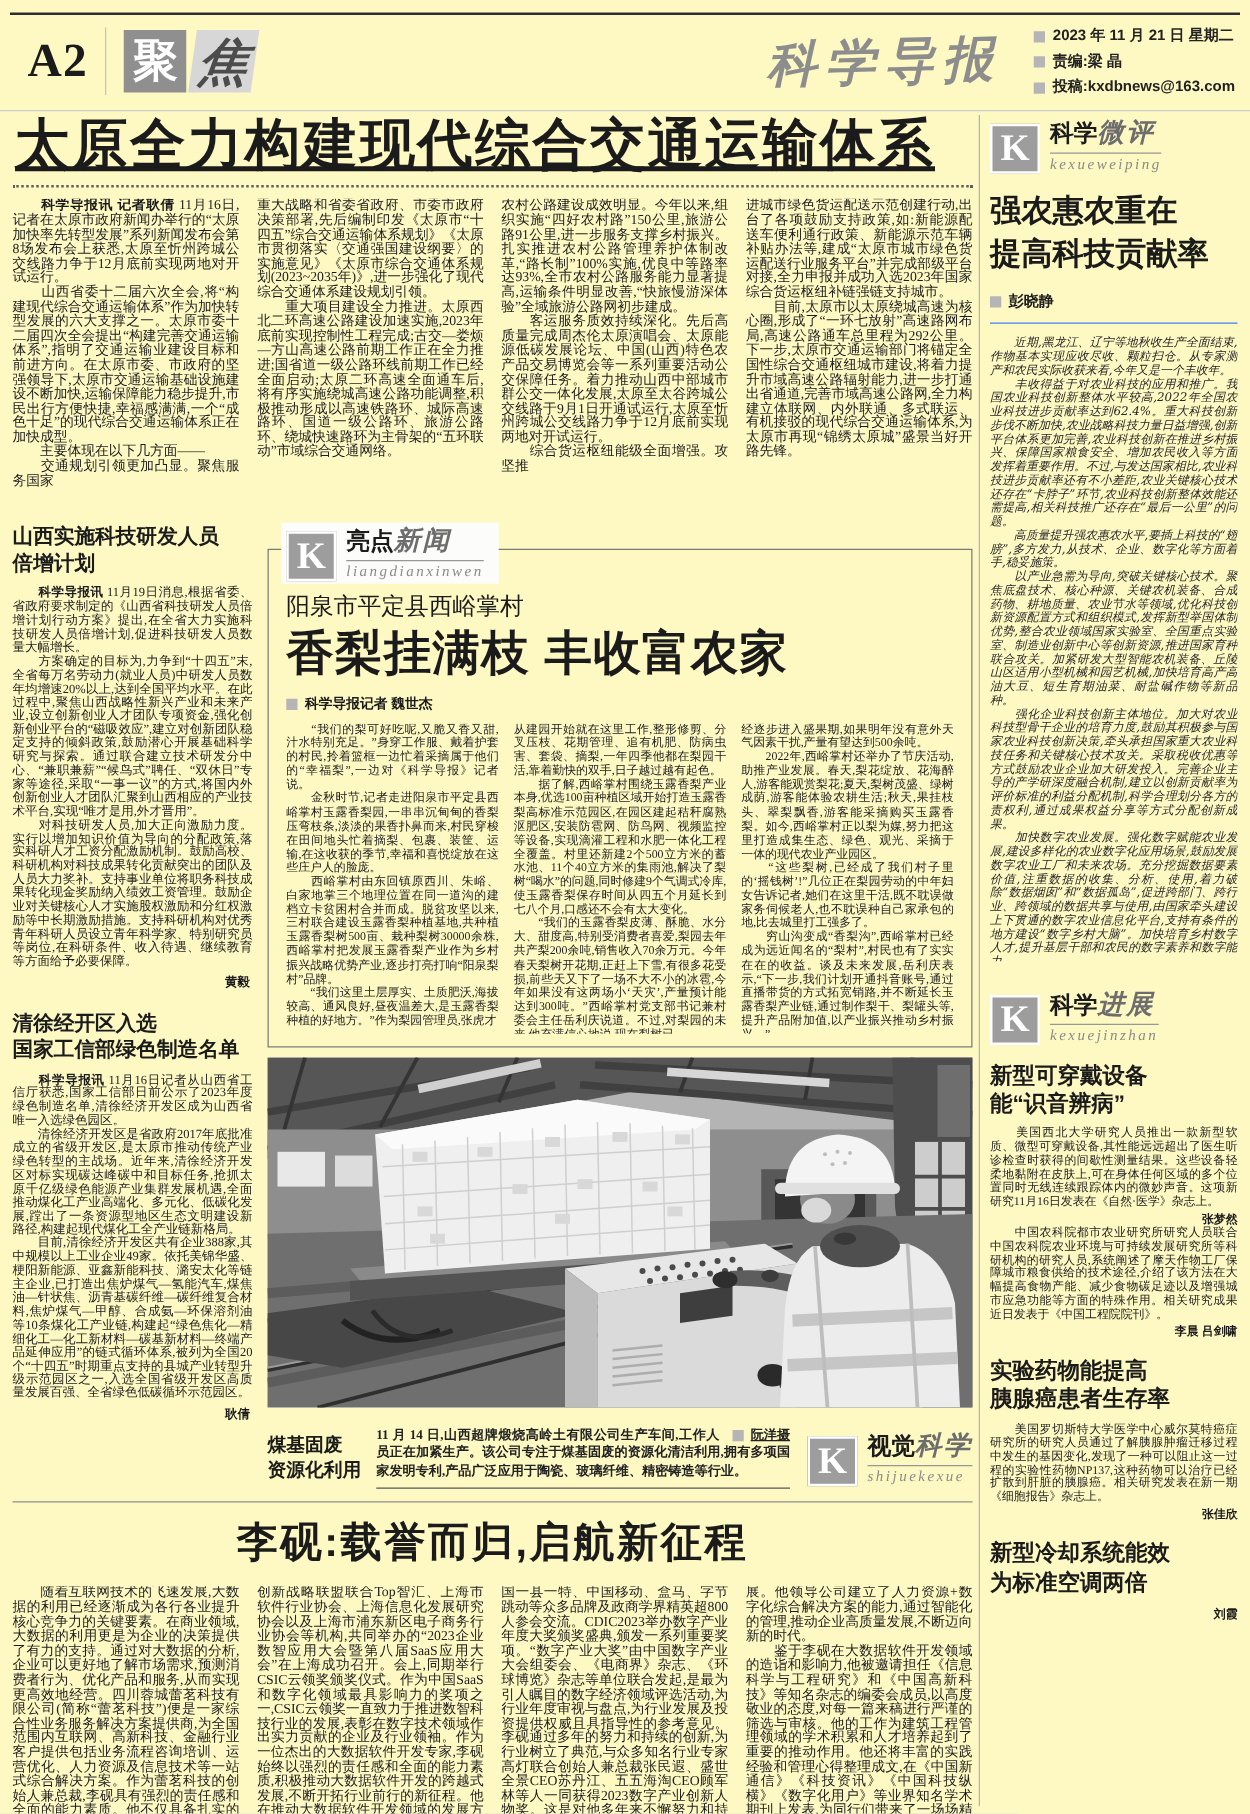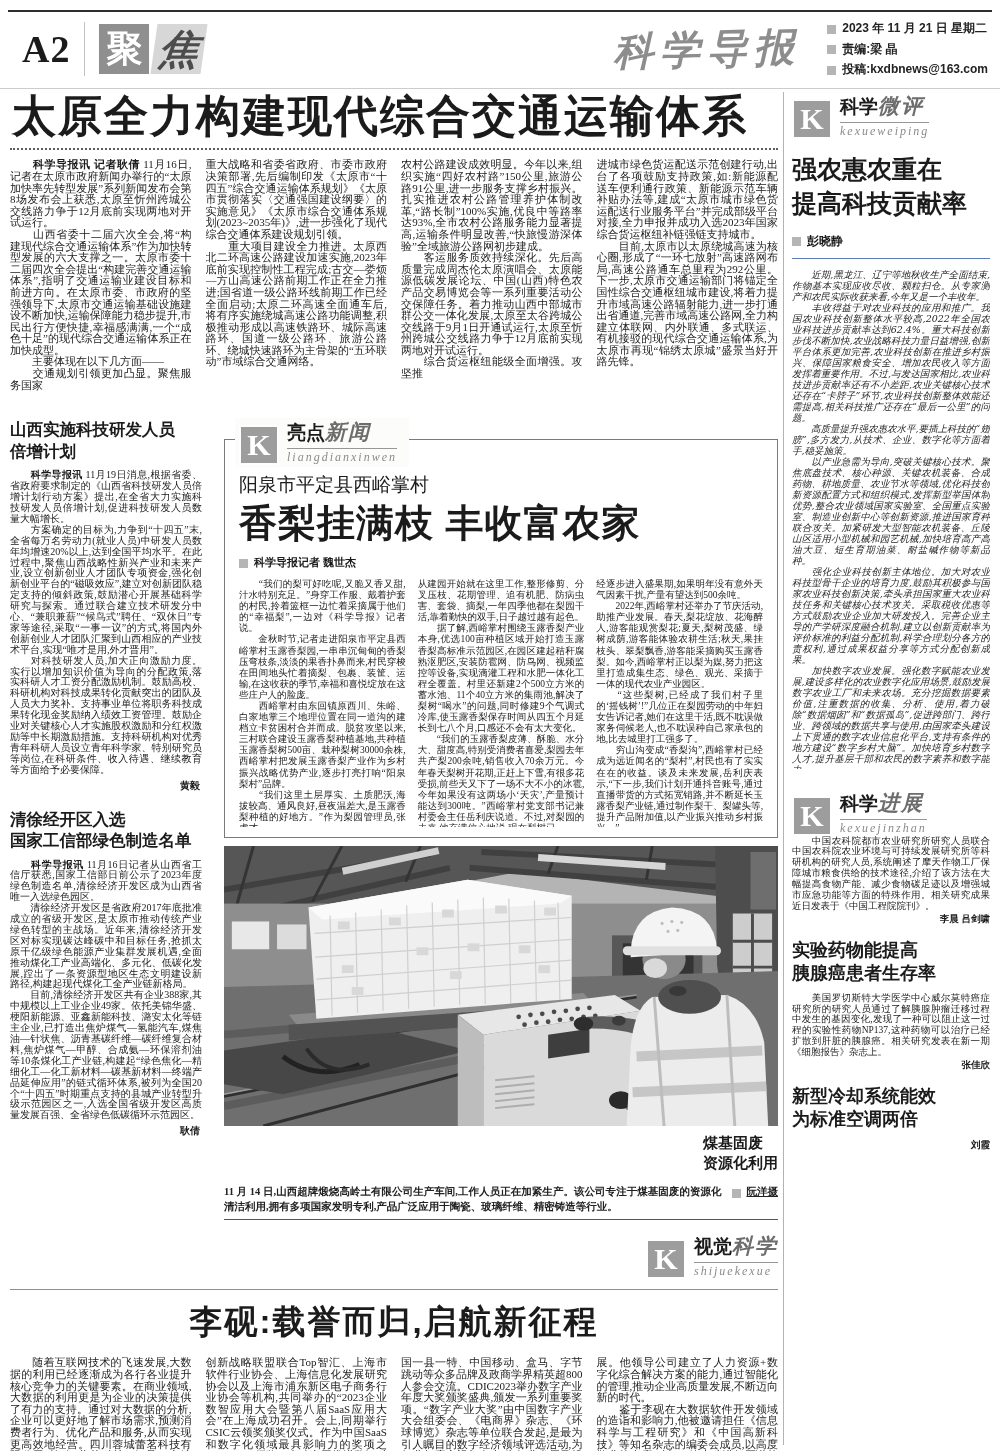--- a/index.html
+++ b/index.html
@@ -1,44 +1,44 @@
 <!DOCTYPE html>
 <html><head>
 <meta charset="utf-8">
 <style>
   html,body{margin:0;padding:0;background:#dedede;}
-  .page{position:relative;width:1000px;height:1451px;margin:0 auto;background:#ffffff;
+  .page{position:relative;width:1000px;height:1451px;margin:0 auto;background:#fef9c3;
         overflow:hidden;font-family:"Liberation Serif",serif;color:#1b1b1b;}
   
   .topline{position:absolute;left:8px;right:8px;top:10px;border-top:2px solid #2e2e2e;}
   .header-row{position:absolute;left:22px;right:12px;top:16px;height:66px;display:flex;align-items:center;}
   .page-no{font:700 38px "Liberation Serif",serif;letter-spacing:1px;}
   .hsep{width:1px;height:54px;background:#c2c2c2;margin:0 14px;}
   .logo-ju{width:50px;height:50px;background:#8f8f8f;color:#fff;display:flex;align-items:center;
            justify-content:center;font:700 36px "Liberation Serif",serif;}
   .logo-jiao{width:50px;height:50px;background:#d7d7d7;color:#4c4c4c;display:flex;align-items:center;
            justify-content:center;font:italic 700 40px "Liberation Serif",serif;margin-left:5px;transform:skewX(-8deg);}
   .masthead{margin-left:auto;margin-right:26px;font:italic 700 40px "Liberation Serif",serif;
            color:#8d8d8d;letter-spacing:7px;transform:rotate(-1.5deg);white-space:nowrap;}
   .pub-info{font:700 12px/1.7 "Liberation Sans",sans-serif;color:#222;white-space:nowrap;text-align:left;}
   .sq{display:inline-block;width:9px;height:9px;background:#b5b5b5;margin-right:6px;vertical-align:middle;}
   .header-bottom{position:absolute;left:0;right:0;top:88px;border-top:1px solid #cccccc;}
   
   .main{position:absolute;left:10px;top:92px;width:768px;}
   .vline{position:absolute;left:783px;top:92px;bottom:6px;width:1px;background:#b3b3b3;}
   .sidebar{position:absolute;left:792px;top:92px;width:198px;}
   
-  .lead-headline{font:900 44px/1.1 "Liberation Sans",sans-serif;letter-spacing:2px;margin:0 0 8px 2px;}
+  .lead-headline{font:900 44px/1.1 "Liberation Sans",sans-serif;letter-spacing:2px;margin:0 0 8px 2px;text-decoration:underline;}
   .lead-rule{border-top:2px dotted #5f5f5f;margin-bottom:9px;}
   .cols4{display:flex;gap:14px;height:246px;overflow:hidden;}
   .ncol{flex:1;min-width:0;font-size:11px;line-height:11.6px;text-align:justify;
         white-space:pre-line;overflow:hidden;}
   .ncol b{font-family:"Liberation Sans",sans-serif;}
   
-  .mid-row{display:flex;gap:22px;margin-top:8px;align-items:flex-start;}
+  .mid-row{display:flex;gap:12px;margin-top:8px;align-items:flex-start;}
   .left-rail{width:192px;flex:none;}
   .rail-title{font:700 16.5px/1.3 "Liberation Sans",sans-serif;white-space:pre-line;margin:6px 0 8px;}
   .rail-body{font-size:10px;line-height:10.9px;text-align:justify;white-space:pre-line;}
   .rail-author{text-align:right;font-weight:700;font-size:10px;margin:3px 2px 16px 0;
                font-family:"Liberation Sans",sans-serif;}
   .hl-zone{flex:1;min-width:0;}
   .hl-box{border:1px solid #7a7a7a;position:relative;margin-top:26px;padding:28px 14px 10px;}
   .badge{display:flex;align-items:flex-end;gap:8px;}
   .hl-box > .badge{position:absolute;top:-22px;left:10px;background:#fcfcfa;padding:0 12px 2px 4px;}
   .klogo{width:40px;height:40px;background:#9d9d9d;color:#fff;display:flex;align-items:center;
@@ -50,21 +50,21 @@
              border-top:1px solid #979797;margin-top:2px;padding-top:1px;}
   .hl-kicker{font:400 19px "Liberation Sans",sans-serif;margin:4px 0 4px;}
   .hl-headline{font:900 38px/1.12 "Liberation Sans",sans-serif;letter-spacing:1px;margin:0 0 10px;}
   .hl-byline{font:700 11px "Liberation Sans",sans-serif;margin-bottom:9px;}
   .hl-cols{display:flex;gap:12px;height:248px;overflow:hidden;}
   .hl-col{flex:1;min-width:0;font-size:9.5px;line-height:11.1px;text-align:justify;
           white-space:pre-line;overflow:hidden;}
   
   .photo{margin-top:8px;}
   .photo svg{display:block;width:100%;height:280px;background:#b9b9b9;}
-  .caption-row{display:flex;gap:12px;margin-top:2px;align-items:flex-end;flex-direction:column;}
+  .caption-row{display:flex;gap:12px;margin-top:16px;align-items:flex-start;}
   .cap-label{font:700 15px/1.35 "Liberation Sans",sans-serif;white-space:pre-line;flex:none;padding-top:5px;}
   .cap-wrap{flex:1;min-width:0;border-bottom:1px solid #555;padding-bottom:5px;}
   .cap-body{font:700 10.5px/14.5px "Liberation Serif",serif;text-align:justify;color:#222;}
   .cap-credit{float:right;white-space:nowrap;margin-left:10px;text-decoration:underline;}
   .vs-badge{flex:none;margin-left:2px;}
   
   .bottom{border-top:1px solid #8f8f8f;margin-top:10px;padding-top:8px;}
   .bottom-headline{text-align:center;font:900 33px "Liberation Sans",sans-serif;
                    letter-spacing:2px;margin:2px 0 12px;}
   .bottom .cols4{height:200px;}
@@ -389,20 +389,26 @@
     <div class="sb-section2">
       <div class="badge">
         <div class="klogo">K</div>
         <div class="badge-text">
           <div class="bt-main"><span>科学</span><span class="bt-script">进展</span></div>
           <div class="bt-pinyin">kexuejinzhan</div>
         </div>
       </div>
 
       <div>
+        <h3 class="sj-title">新型可穿戴设备
+能“识音辨病”</h3>
+        <div class="sj-body">　　美国西北大学研究人员推出一款新型软质、微型可穿戴设备,其性能远远超出了医生听诊检查时获得的间歇性测量结果。这些设备轻柔地黏附在皮肤上,可在身体任何区域的多个位置同时无线连续跟踪体内的微妙声音。这项新研究11月16日发表在《自然·医学》杂志上。</div>
+        <div class="sj-author">张梦然</div>
+      </div>
+      <div>
         <div class="sj-body">　　中国农科院都市农业研究所研究人员联合中国农科院农业环境与可持续发展研究所等科研机构的研究人员,系统阐述了摩天作物工厂保障城市粮食供给的技术途径,介绍了该方法在大幅提高食物产能、减少食物碳足迹以及增强城市应急功能等方面的特殊作用。相关研究成果近日发表于《中国工程院院刊》。</div>
         <div class="sj-author">李晨 吕剑啸</div>
       </div>
       <div>
         <h3 class="sj-title">实验药物能提高
 胰腺癌患者生存率</h3>
         <div class="sj-body">　　美国罗切斯特大学医学中心威尔莫特癌症研究所的研究人员通过了解胰腺肿瘤迁移过程中发生的基因变化,发现了一种可以阻止这一过程的实验性药物NP137,这种药物可以治疗已经扩散到肝脏的胰腺癌。相关研究发表在新一期《细胞报告》杂志上。</div>
         <div class="sj-author">张佳欣</div>
       </div>
       <div>

